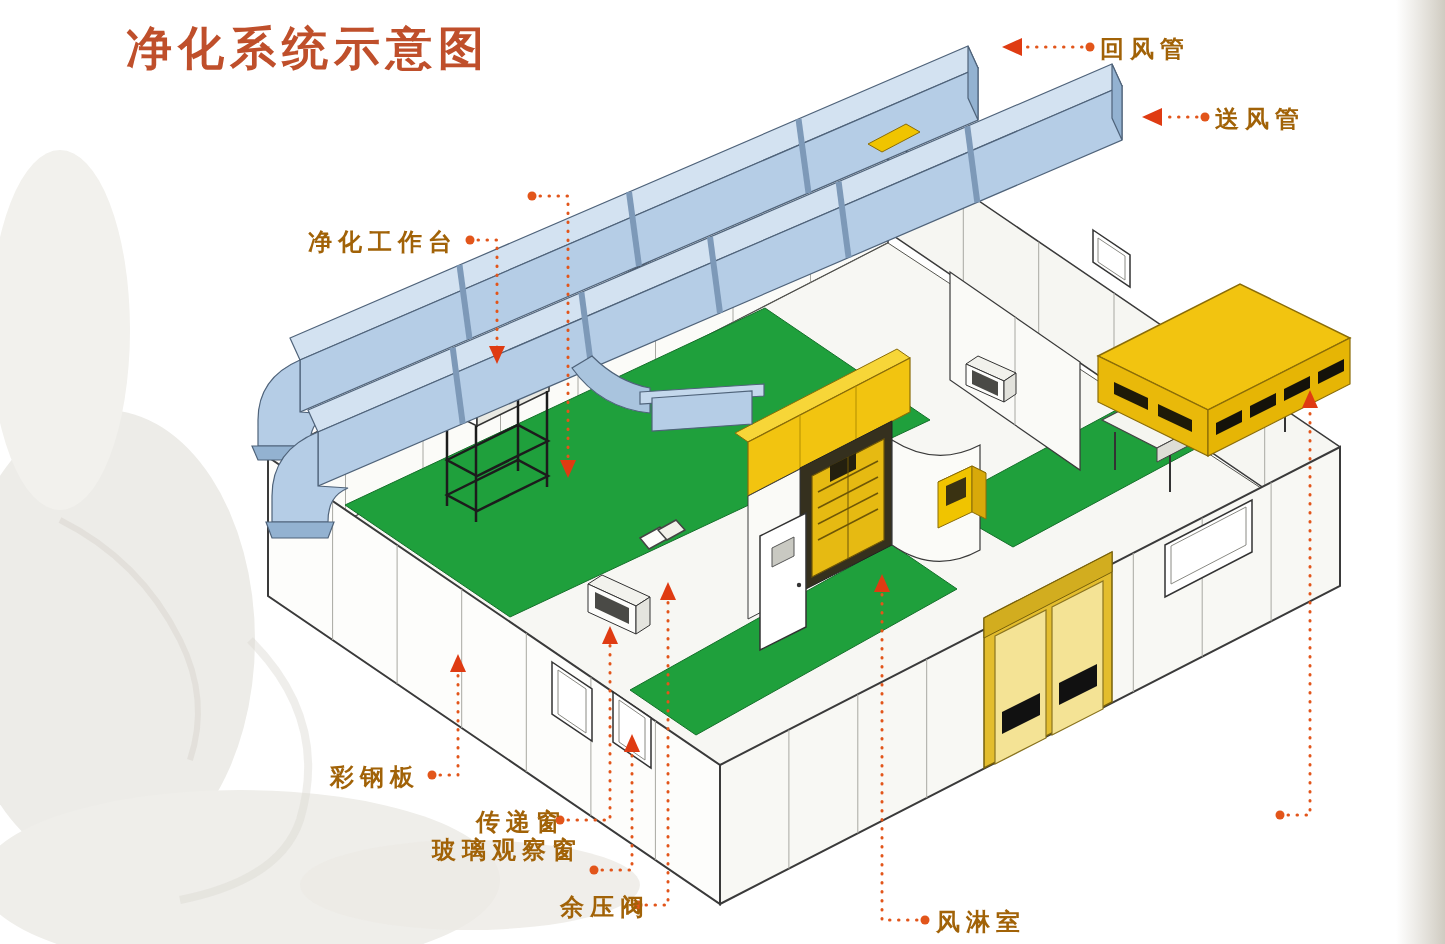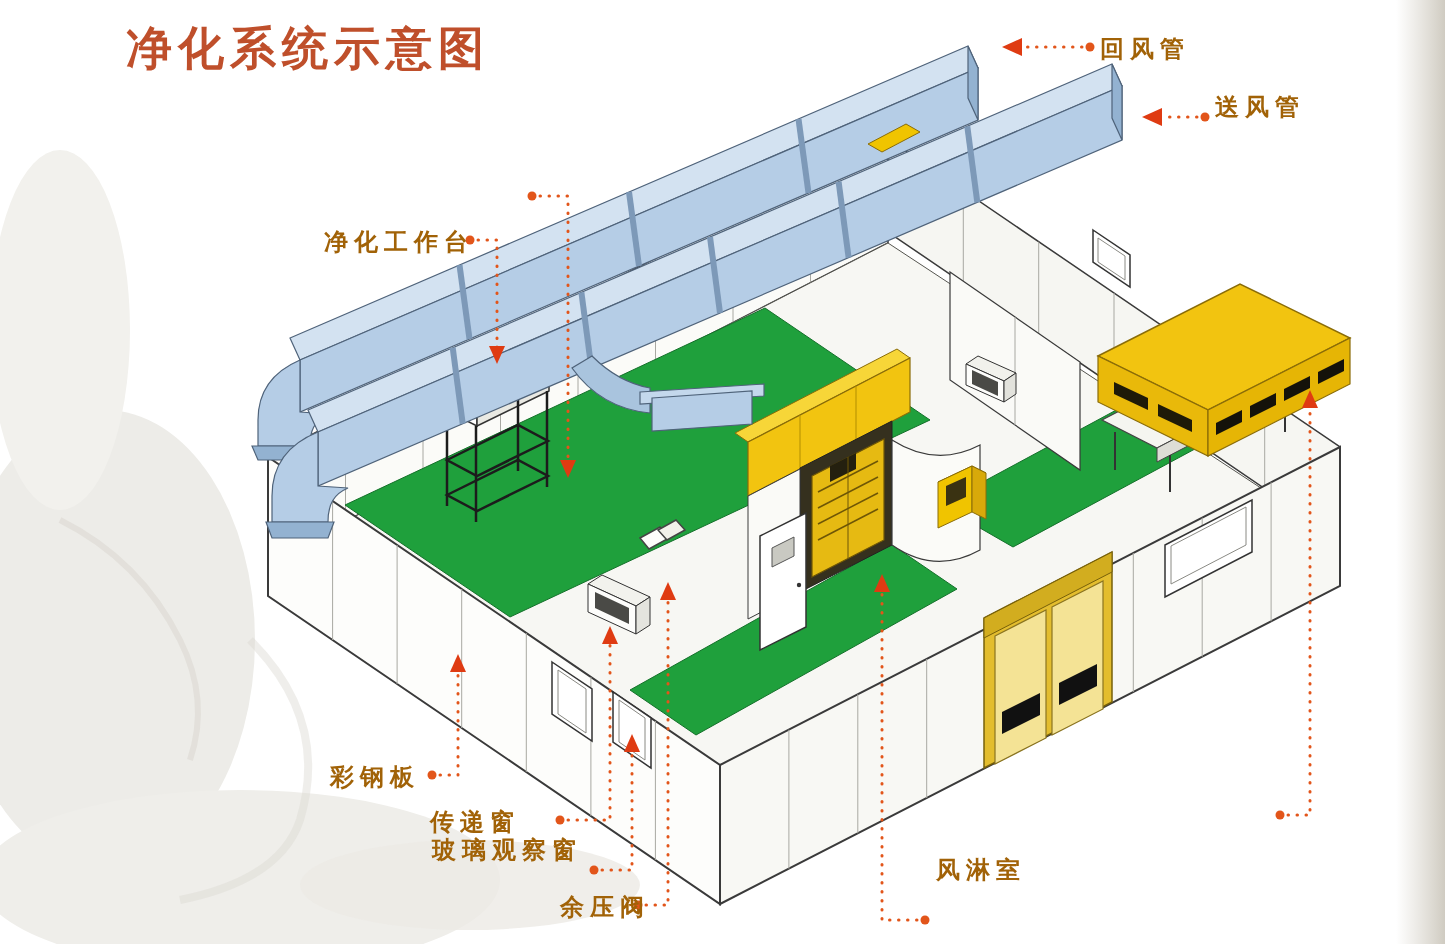--- a/index.html
+++ b/index.html
@@ -286,21 +286,21 @@
     <polygon points="632,734 624,752 640,752"></polygon>
     <polygon points="668,582 660,600 676,600"></polygon>
     <polygon points="882,574 874,592 890,592"></polygon>
     <polygon points="1310,390 1302,408 1318,408"></polygon>
   </g>
 </svg>
 
 <div class="title">净化系统示意图</div>
 
 <div class="lbl" style="left:1100px;top:33px;">回风管</div>
-<div class="lbl" style="left:1215px;top:91px;">送风管</div>
-<div class="lbl" style="left:324px;top:226px;">净化工作台</div>
+<div class="lbl" style="left:1215px;top:103px;">送风管</div>
+<div class="lbl" style="left:308px;top:226px;">净化工作台</div>
 <div class="lbl" style="left:330px;top:761px;">彩钢板</div>
-<div class="lbl" style="left:430px;top:806px;">传递窗</div>
+<div class="lbl" style="left:476px;top:806px;">传递窗</div>
 <div class="lbl" style="left:432px;top:834px;">玻璃观察窗</div>
 <div class="lbl" style="left:560px;top:891px;">余压阀</div>
-<div class="lbl" style="left:936px;top:854px;">风淋室</div>
+<div class="lbl" style="left:936px;top:906px;">风淋室</div>
 
 </div>
 
 </body></html>

